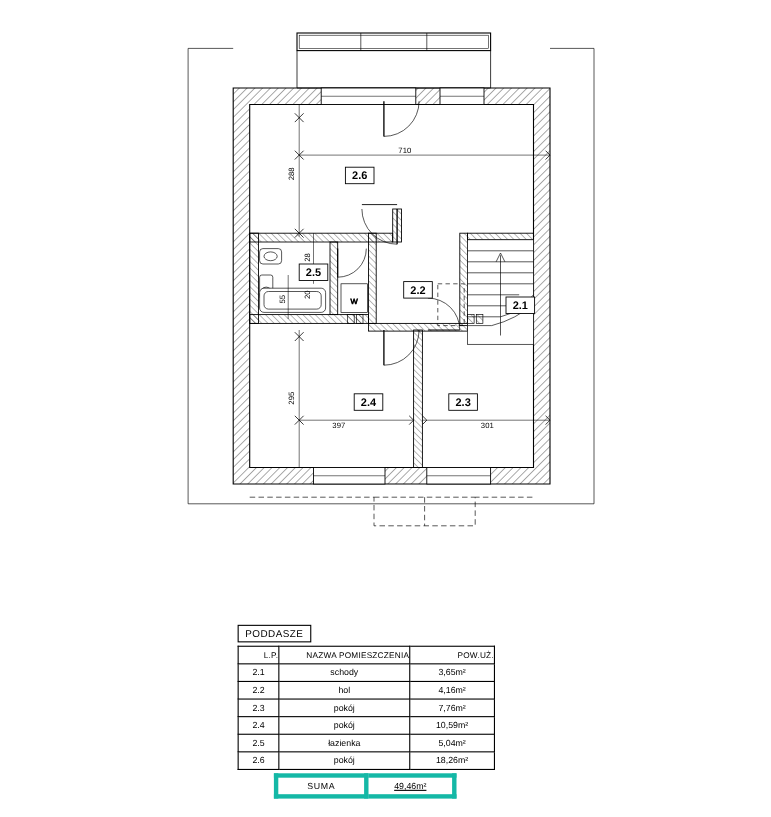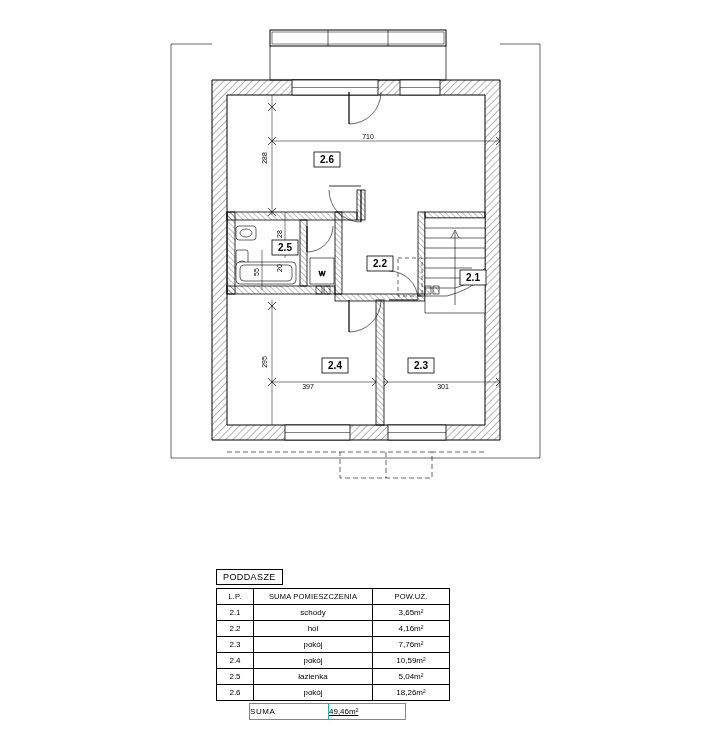--- a/index.html
+++ b/index.html
@@ -64,39 +64,41 @@
     font-size: 8px;
     font-weight: normal;
     text-align: center;
     height: 15px;
     padding: 0;
     line-height: 15px;
   }
   table.legend-table th {
     font-size: 7.5px;
     letter-spacing: .2px;
+    text-align: right;
   }
   .col-lp { width: 36px; }
   .col-name { width: 118px; }
   .col-area { width: 76px; }
 
   #sum-wrap {
     position: absolute;
     left: 249px;
     top: 703px;
     width: 154px;
   }
   table.sum-table {
     border-collapse: collapse;
     width: 154px;
     table-layout: fixed;
   }
   table.sum-table td {
-    border: 1px solid #14b8a6;
+    border: 4px solid #14b8a6;
     font-size: 8px;
+    text-align: center;
     height: 15px;
     line-height: 15px;
     padding: 0;
   }
   .sum-label { width: 78px; letter-spacing: .6px; }
   .sum-value { width: 76px; text-decoration: underline; }
 </style>
 </head>
 <body>
 
@@ -303,21 +305,21 @@
 
 </svg>
 </div>
 
 <div id="legend">
   <div id="legend-title">PODDASZE</div>
   <table class="legend-table">
     <thead>
       <tr>
         <th class="col-lp">L.P.</th>
-        <th class="col-name">SUMA POMIESZCZENIA</th>
+        <th class="col-name">NAZWA POMIESZCZENIA</th>
         <th class="col-area">POW.UŻ.</th>
       </tr>
     </thead>
     <tbody>
       <tr>
         <td>2.1</td>
         <td>schody</td>
         <td>3,65m²</td>
       </tr>
       <tr>

